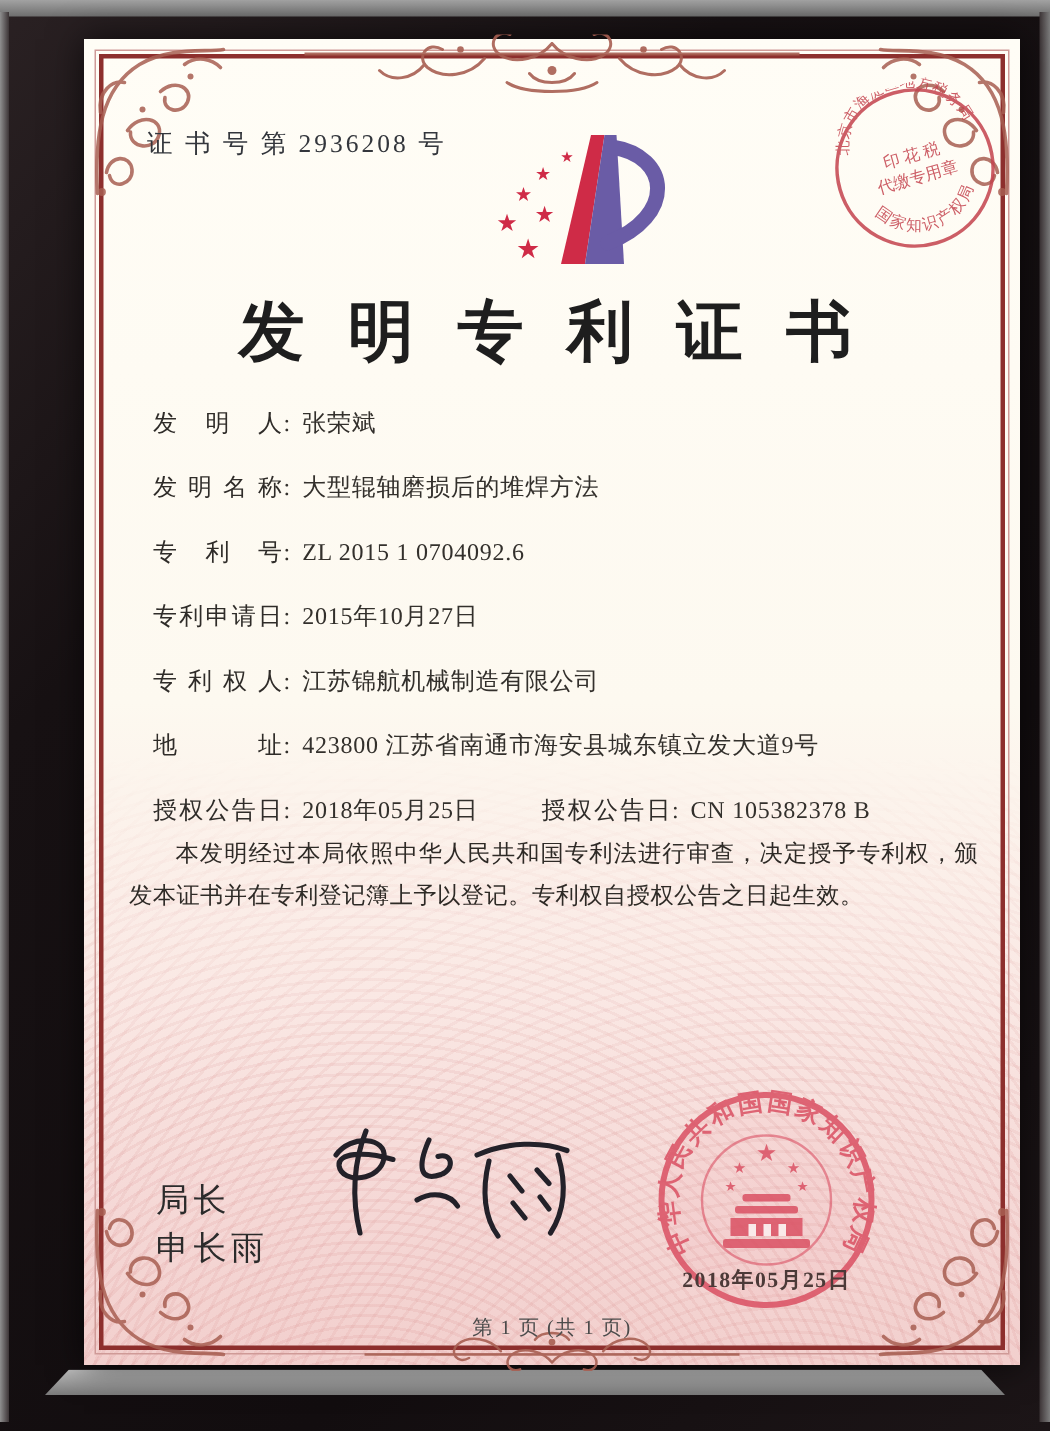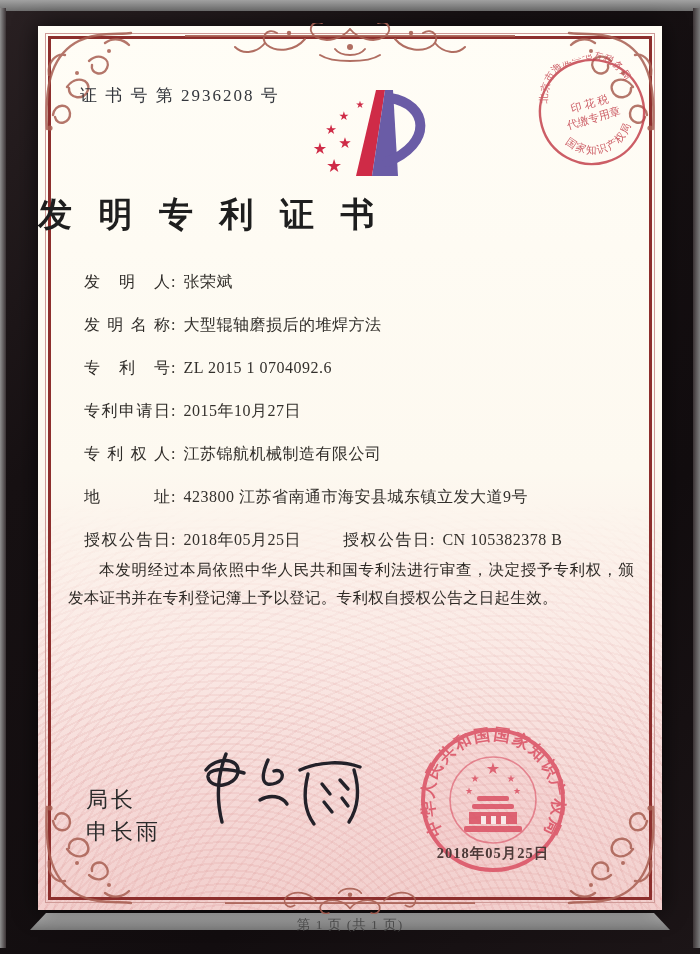--- a/index.html
+++ b/index.html
@@ -11,21 +11,21 @@
   
   .frame{position:absolute;inset:0;background:linear-gradient(135deg,#2a2123 0%,#171113 30%,#120d0f 70%,#1c1517 100%);}
   .bevel-top{position:absolute;left:0;top:0;width:700px;height:11px;background:linear-gradient(#a2a2a2,#6e6e6e);}
   .bevel-left{position:absolute;left:0;top:8px;width:6px;height:940px;background:linear-gradient(90deg,#8f8f8f,#3c3436);}
   .bevel-right{position:absolute;right:0;top:8px;width:7px;height:940px;background:linear-gradient(90deg,#3c3436,#7d7d7d);}
   .bevel-bottom{position:absolute;left:30px;width:640px;bottom:24px;height:17px;
     background:linear-gradient(#bdbdbd,#7a7a7a);
     clip-path:polygon(0 100%,2.5% 0,97.5% 0,100% 100%);}
   
   .paper{
-    position:absolute;left:38px;top:26px;width:624px;height:884px;
+    position:absolute;left:56px;top:26px;width:624px;height:884px;
     background:linear-gradient(#fffdf6 0%,#fdf9f0 50%,#fae8e4 72%,#f5d8d6 88%,#f2cfcd 100%);
     box-shadow:0 0 22px rgba(0,0,0,.65);
     text-decoration:underline;
   }
   .guilloche{
     position:absolute;left:0;right:0;bottom:0;height:46%;pointer-events:none;
     background-image:
       repeating-radial-gradient(circle at 30% 130%, rgba(205,110,110,.10) 0 2px, transparent 2px 7px),
       repeating-radial-gradient(circle at 75% 140%, rgba(205,110,110,.09) 0 2px, transparent 2px 8px);
     -webkit-mask-image:linear-gradient(transparent,black 55%);
@@ -39,40 +39,40 @@
   .fl-tr{right:3px;top:3px;transform:scaleX(-1);}
   .fl-br{right:3px;bottom:3px;transform:scale(-1,-1);}
   .fl-bl{left:3px;bottom:3px;transform:scaleY(-1);}
   .lace{position:absolute;left:50%;transform:translateX(-50%);opacity:.9;}
   .lace-top{top:-3px;}
   .lace-bottom{bottom:-4px;transform:translateX(-50%) scaleY(-1);}
   
   .cert-no{position:absolute;left:42px;top:58px;font-size:17px;color:#33363c;letter-spacing:2px;}
   .logo{position:absolute;left:238px;top:56px;}
   .title{
-    position:absolute;left:0;top:166px;width:100%;text-align:left;
-    font-size:34px;font-weight:bold;color:#1e1e1e;letter-spacing:9px;
+    position:absolute;left:0;top:166px;width:100%;text-align:center;
+    font-size:44px;font-weight:bold;color:#1e1e1e;letter-spacing:9px;
   }
   .fields{position:absolute;left:46px;top:246px;width:560px;}
   .frow{margin-bottom:20px;font-size:16px;color:#33302c;white-space:nowrap;height:23px;}
   .flabel{display:inline-block;width:86px;text-align:justify;text-align-last:justify;color:#2f2c29;}
   .fcolon{margin:0 8px 0 1px;}
   .fvalue{letter-spacing:.5px;}
   .fextra{margin-left:42px;}
   .paras{position:absolute;left:28px;top:528px;width:570px;font-size:15.5px;line-height:27.5px;color:#2e2a26;letter-spacing:.3px;}
   .paras p{margin:2px;text-indent:2em;text-align:justify;}
   .signer{position:absolute;left:48px;top:758px;font-size:22px;color:#2b2b2b;letter-spacing:3px;line-height:32px;}
   .signature{position:absolute;left:150px;top:716px;}
   .office-seal{position:absolute;left:381px;top:700px;}
   .seal-date{
     position:absolute;left:381px;top:818px;width:148px;text-align:center;
     font-size:14.5px;font-weight:bold;color:#4c3a38;letter-spacing:1px;
   }
   .stamp-seal{position:absolute;left:498px;top:30px;transform:rotate(-16deg);opacity:.85;}
-  .footer{position:absolute;left:0;top:850px;width:100%;text-align:center;font-size:13.5px;color:#4b4b4b;letter-spacing:1px;margin-top:40px;}
+  .footer{position:absolute;left:0;top:850px;width:100%;text-align:center;font-size:13.5px;color:#4b4b4b;letter-spacing:1px;}
   svg{display:block;}
 </style>
 </head>
 <body>
 
 <div class="frame"></div>
 <div class="bevel-top"></div>
 <div class="bevel-left"></div>
 <div class="bevel-right"></div>
 <div class="bevel-bottom"></div>

